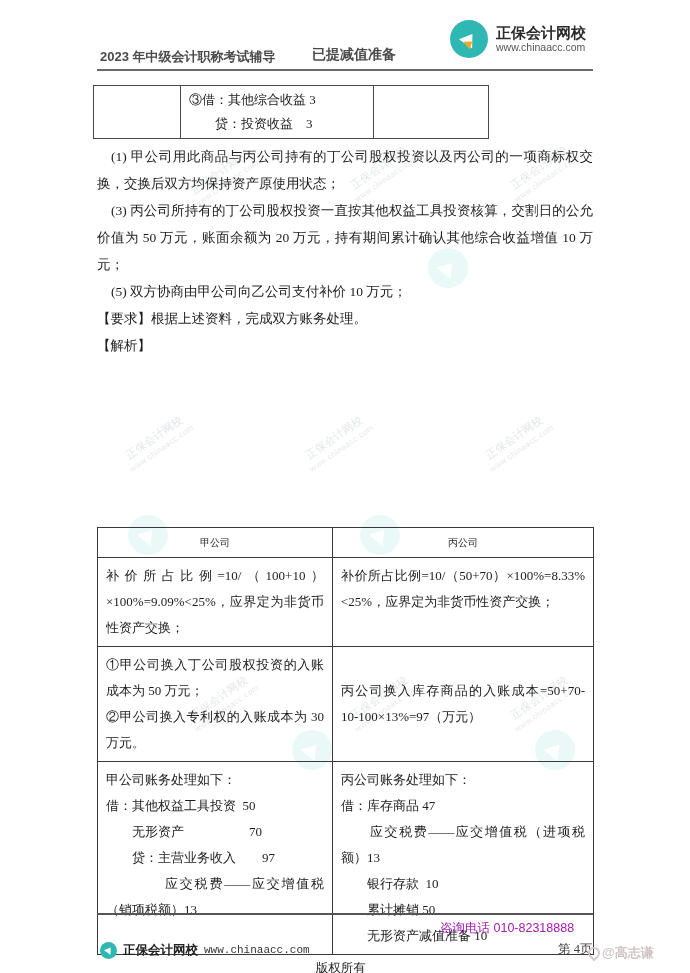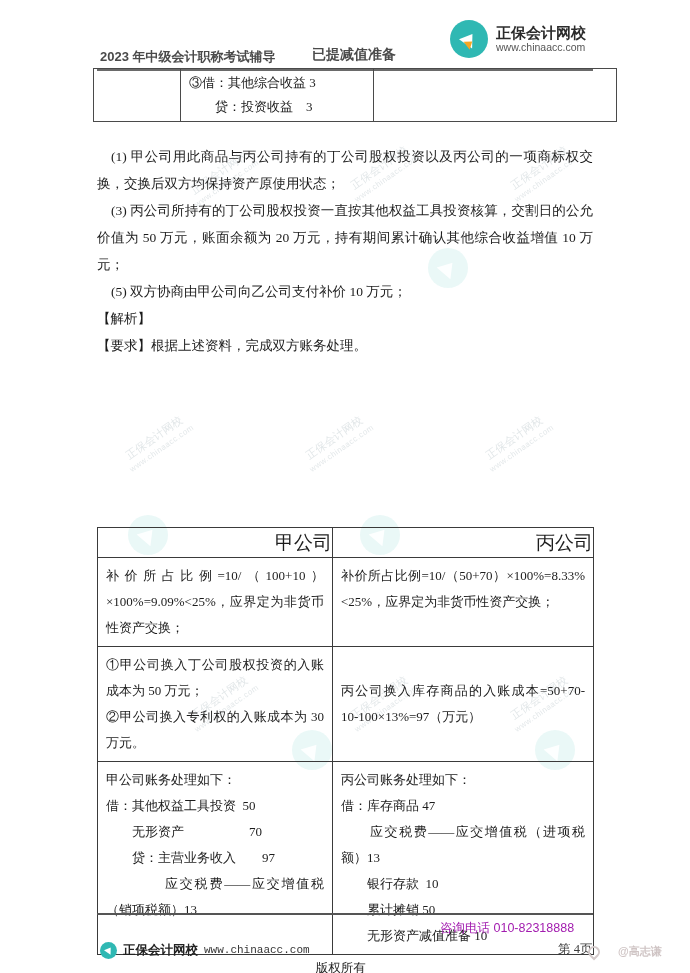--- a/index.html
+++ b/index.html
@@ -27,49 +27,49 @@
   .hdr{position:absolute;left:0;top:0;width:100%;z-index:2;}
   .hdr-course{position:absolute;left:100px;top:48px;font-size:13px;font-weight:bold;color:#4a4a4a;
     font-family:"Liberation Sans",sans-serif;}
   .hdr-subject{position:absolute;left:312px;top:46px;font-size:14px;font-weight:bold;color:#4a4a4a;
     font-family:"Liberation Sans",sans-serif;}
   .hdr-rule{position:absolute;left:97px;top:69px;width:496px;border-top:2px solid #6a6a6a;}
   .logo{position:absolute;left:450px;top:20px;display:flex;align-items:center;gap:8px;}
   .logo-name{font-size:15px;font-weight:bold;color:#2b2b2b;font-family:"Liberation Sans",sans-serif;line-height:17px;}
   .logo-url{font-size:10.5px;color:#555;font-family:"Liberation Sans",sans-serif;line-height:13px;}
   
-  .top-table{position:absolute;left:93px;top:68px;width:524px;border-collapse:collapse;z-index:2;}
+  .top-table{position:absolute;left:93px;top:85px;width:396px;border-collapse:collapse;z-index:2;}
   .top-table td{border:1px solid #4a4a4a;padding:2px 8px;font-size:13px;line-height:24px;vertical-align:top;}
   .top-table .c0{width:70px;}
   .top-table .c1{width:176px;}
   .entry-line{white-space:pre-wrap;}
   
   .bodytext{position:absolute;left:97px;top:143px;width:496px;z-index:2;}
   .para{font-size:13.5px;line-height:27px;text-align:justify;margin:0;}
   .para.indented{text-indent:14px;}
   
   .sol-table{position:absolute;left:97px;top:527px;width:497px;border-collapse:collapse;z-index:2;
     table-layout:fixed;}
   .sol-table th,.sol-table td{border:1px solid #3a3a3a;font-weight:normal;}
-  .sol-table th{height:29px;font-size:19px;text-align:right;padding:0;}
+  .sol-table th{height:29px;font-size:10px;text-align:center;padding:0;}
   .sol-table col.lc{width:235px;}
   .sol-table td{vertical-align:top;padding:5px 8px;font-size:13px;line-height:26px;text-align:justify;}
   .sol-table td.vmid{vertical-align:middle;}
   .cell-line{white-space:pre-wrap;}
   
   .ftr-rule{position:absolute;left:97px;top:913px;width:496px;border-top:2px solid #555;z-index:2;}
   .ftr-left{position:absolute;left:100px;top:923px;display:flex;align-items:center;gap:6px;z-index:2;}
   .ftr-brand{font-size:12.5px;font-weight:bold;color:#222;font-family:"Liberation Sans",sans-serif;}
   .ftr-url{font-size:11px;color:#333;font-family:"Liberation Mono","DejaVu Sans Mono",monospace;}
   .ftr-copy{font-size:12.5px;color:#222;margin-top:37px;}
   .ftr-phone{position:absolute;left:440px;top:920px;font-size:12.5px;color:#a21caf;z-index:2;
     font-family:"Liberation Sans",sans-serif;}
   .ftr-page{position:absolute;left:558px;top:941px;font-size:12.5px;color:#3d3d3d;z-index:2;}
-  .weibo-wm{position:absolute;left:588px;top:944px;display:flex;align-items:center;gap:18px;
-    color:#cfc4c4;font-size:11px;font-weight:bold;z-index:2;font-family:"Liberation Sans",sans-serif;}
+  .weibo-wm{position:absolute;left:588px;top:944px;display:flex;align-items:center;gap:2px;
+    color:#cfc4c4;font-size:13px;font-weight:bold;z-index:2;font-family:"Liberation Sans",sans-serif;}
   .weibo-eye{width:12px;height:12px;border:2px solid #d4caca;border-radius:50% 50% 50% 0;
     transform:rotate(-45deg);box-sizing:border-box;}
   
   .plane-circle{border-radius:50%;background:#2fb8b3;display:flex;align-items:center;justify-content:center;flex:0 0 auto;}
   .plane-circle.big{width:38px;height:38px;}
   .plane-circle.small{width:17px;height:17px;}
   .plane-glyph{width:0;height:0;border-left:8px solid transparent;border-right:8px solid transparent;
     border-bottom:12px solid #ffffff;transform:rotate(35deg);position:relative;}
   .plane-circle.small .plane-glyph{border-left-width:4px;border-right-width:4px;border-bottom-width:6px;}
   .plane-accent{position:absolute;left:-2px;top:6px;width:0;height:0;border-left:5px solid transparent;
@@ -124,22 +124,22 @@
       </td>
       <td></td>
     </tr>
   </tbody>
     </table>
 
   <div class="bodytext">
     <p class="para indented">(1) 甲公司用此商品与丙公司持有的丁公司股权投资以及丙公司的一项商标权交换，交换后双方均保持资产原使用状态；</p>
     <p class="para indented">(3) 丙公司所持有的丁公司股权投资一直按其他权益工具投资核算，交割日的公允价值为 50 万元，账面余额为 20 万元，持有期间累计确认其他综合收益增值 10 万元；</p>
     <p class="para indented">(5) 双方协商由甲公司向乙公司支付补价 10 万元；</p>
+    <p class="para">【要求】根据上述资料，完成双方账务处理。</p>
     <p class="para">【解析】</p>
-    <p class="para">【要求】根据上述资料，完成双方账务处理。</p>
   </div>
 
   <table class="sol-table">
     <colgroup>
         <col class="lc">
         <col>
       </colgroup>
     <tbody>
         <tr>
       <th>甲公司</th>

